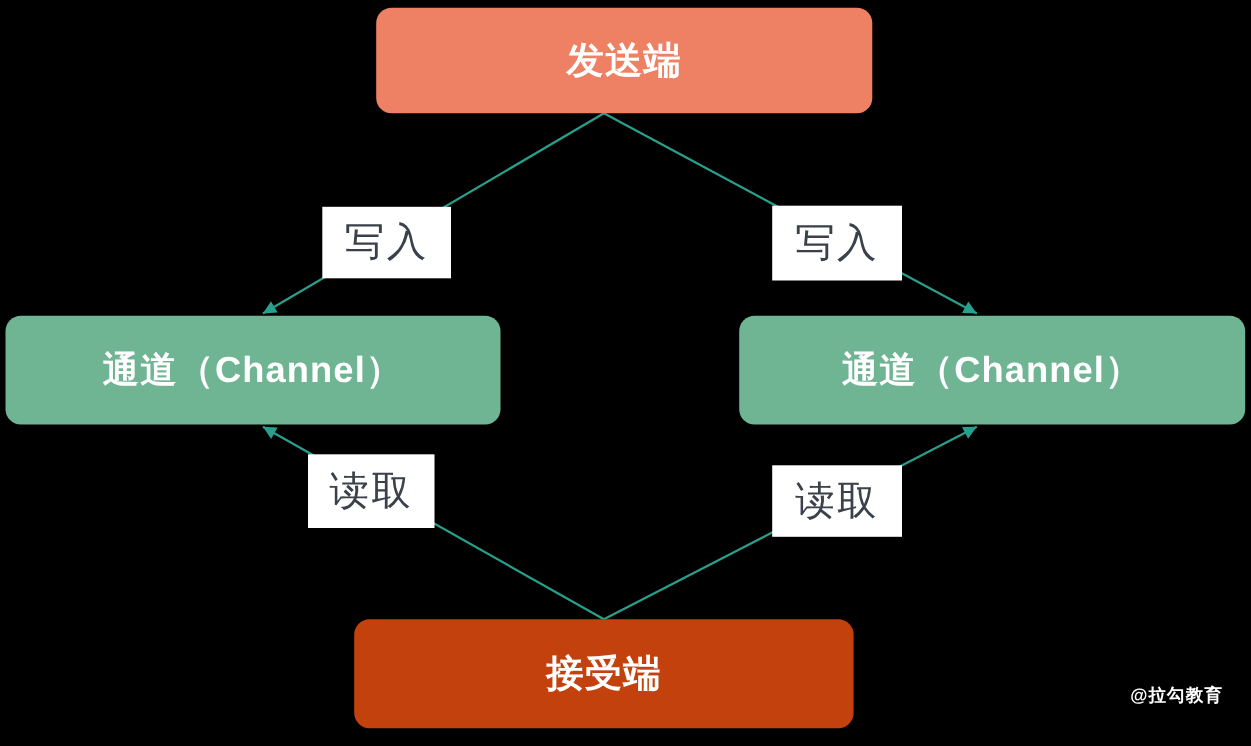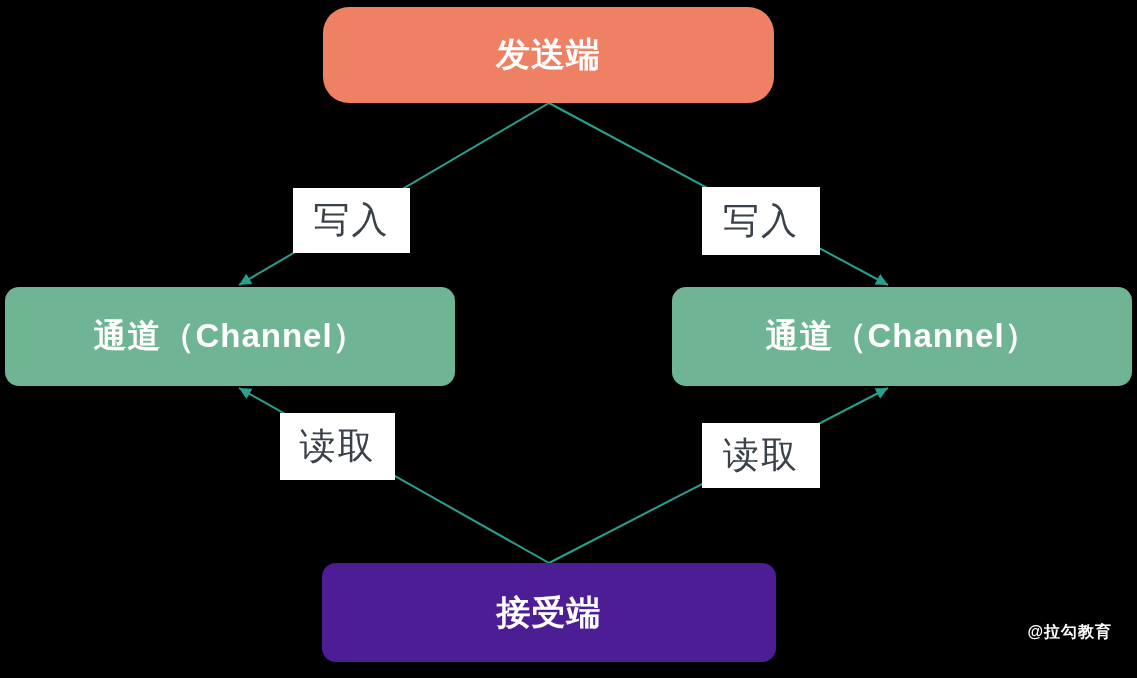--- a/index.html
+++ b/index.html
@@ -25,21 +25,21 @@
     position: absolute;
     z-index: 2;
     border-radius: 14px;
     display: flex;
     align-items: center;
     justify-content: center;
     font-weight: 700;
     font-size: 34px;
     letter-spacing: 1px;
   }
-  .node-sender   { left: 323px; top: 7px;   width: 451px; height: 96px; border-radius: 26px; }
+  .node-sender   { left: 342px; top: 7px;   width: 451px; height: 96px; }
   .node-chan-l   { left: 5px;   top: 287px; width: 450px; height: 99px; font-size: 33px; }
   .node-chan-r   { left: 672px; top: 287px; width: 460px; height: 99px; font-size: 33px; }
   .node-receiver { left: 322px; top: 563px; width: 454px; height: 99px; }
   .edge-label {
     position: absolute;
     z-index: 3;
     display: flex;
     align-items: center;
     justify-content: center;
     font-size: 36px;
@@ -83,21 +83,21 @@
   </div>
 
   <div class="node node-chan-l" style="background-color: rgb(111, 180, 147);">
     <span style="color: rgb(255, 255, 255);">通道（Channel）</span>
   </div>
 
   <div class="node node-chan-r" style="background-color: rgb(111, 180, 147);">
     <span style="color: rgb(255, 255, 255);">通道（Channel）</span>
   </div>
 
-  <div class="node node-receiver" style="background-color: #4c1d95; justify-content: center;">
+  <div class="node node-receiver" style="background-color: #c2410c; justify-content: center;">
     <span style="color: rgb(255, 255, 255);">接受端</span>
   </div>
 
   <div class="edge-label lbl-write-l" style="background-color: rgb(255, 255, 255); color: rgb(59, 65, 74);">写入</div>
 
   <div class="edge-label lbl-write-r" style="background-color: rgb(255, 255, 255); color: rgb(59, 65, 74);">写入</div>
 
   <div class="edge-label lbl-read-l" style="background-color: rgb(255, 255, 255); color: rgb(59, 65, 74);">读取</div>
 
   <div class="edge-label lbl-read-r" style="background-color: rgb(255, 255, 255); color: rgb(59, 65, 74);">读取</div>

